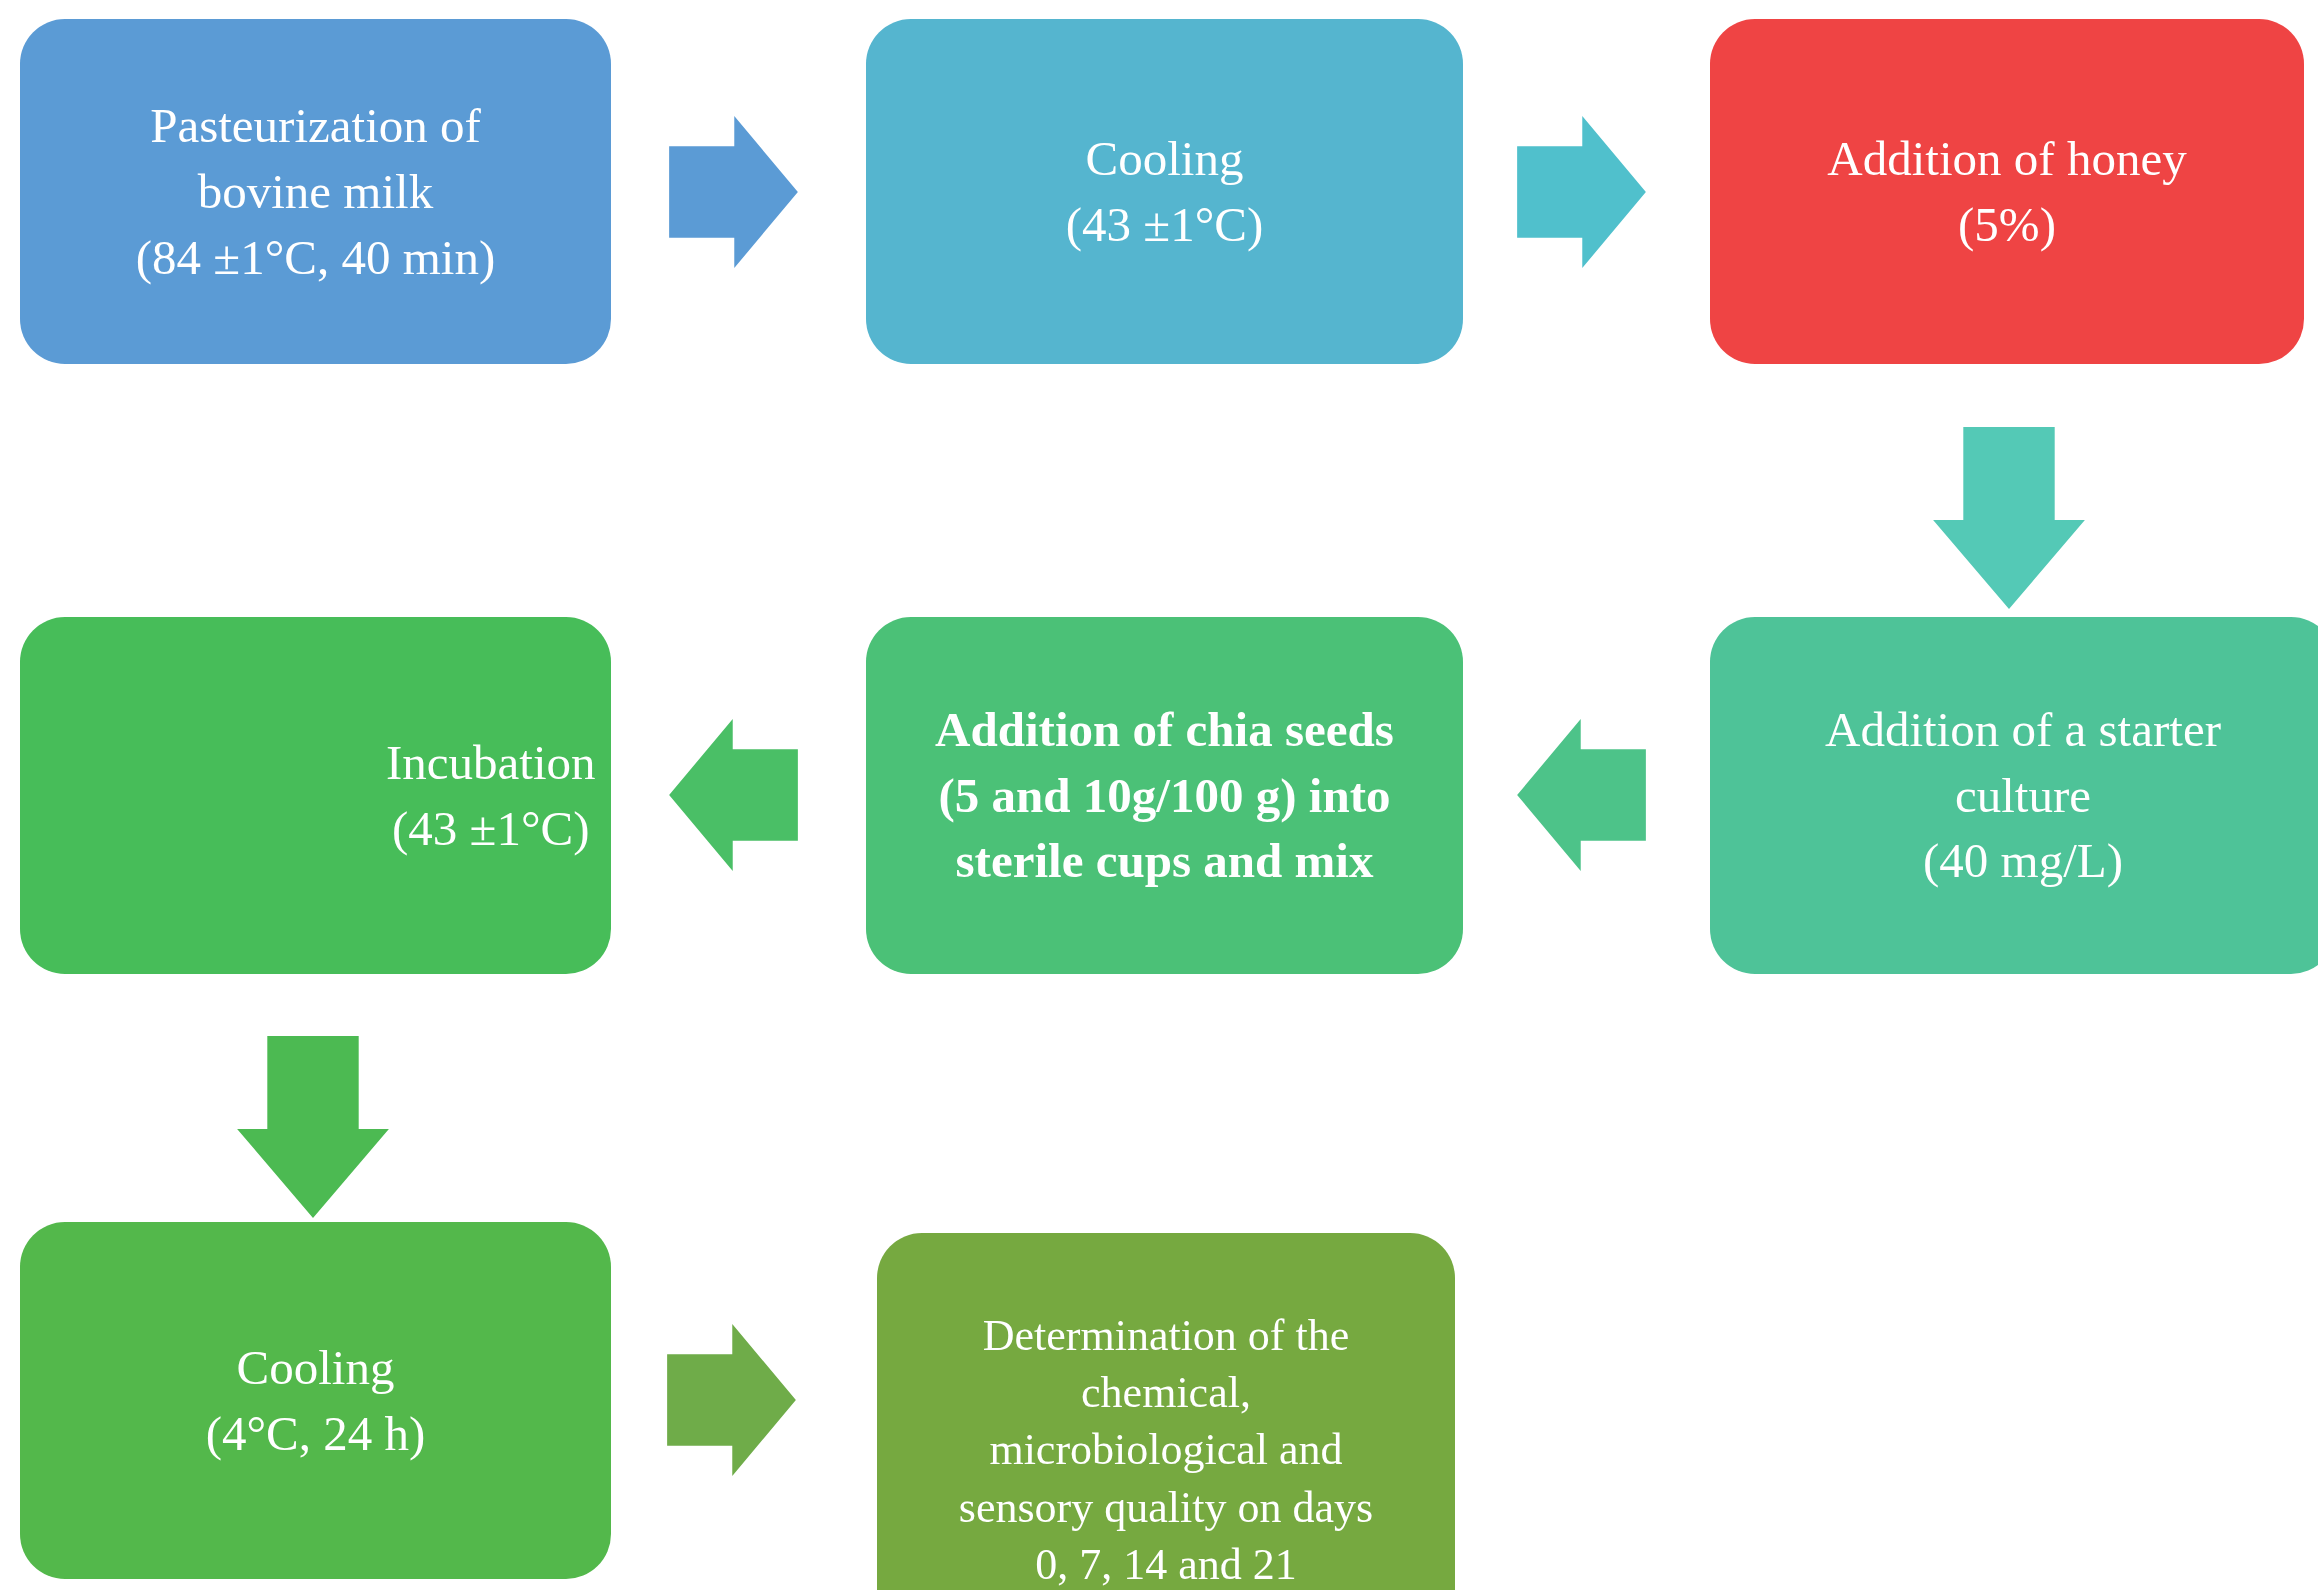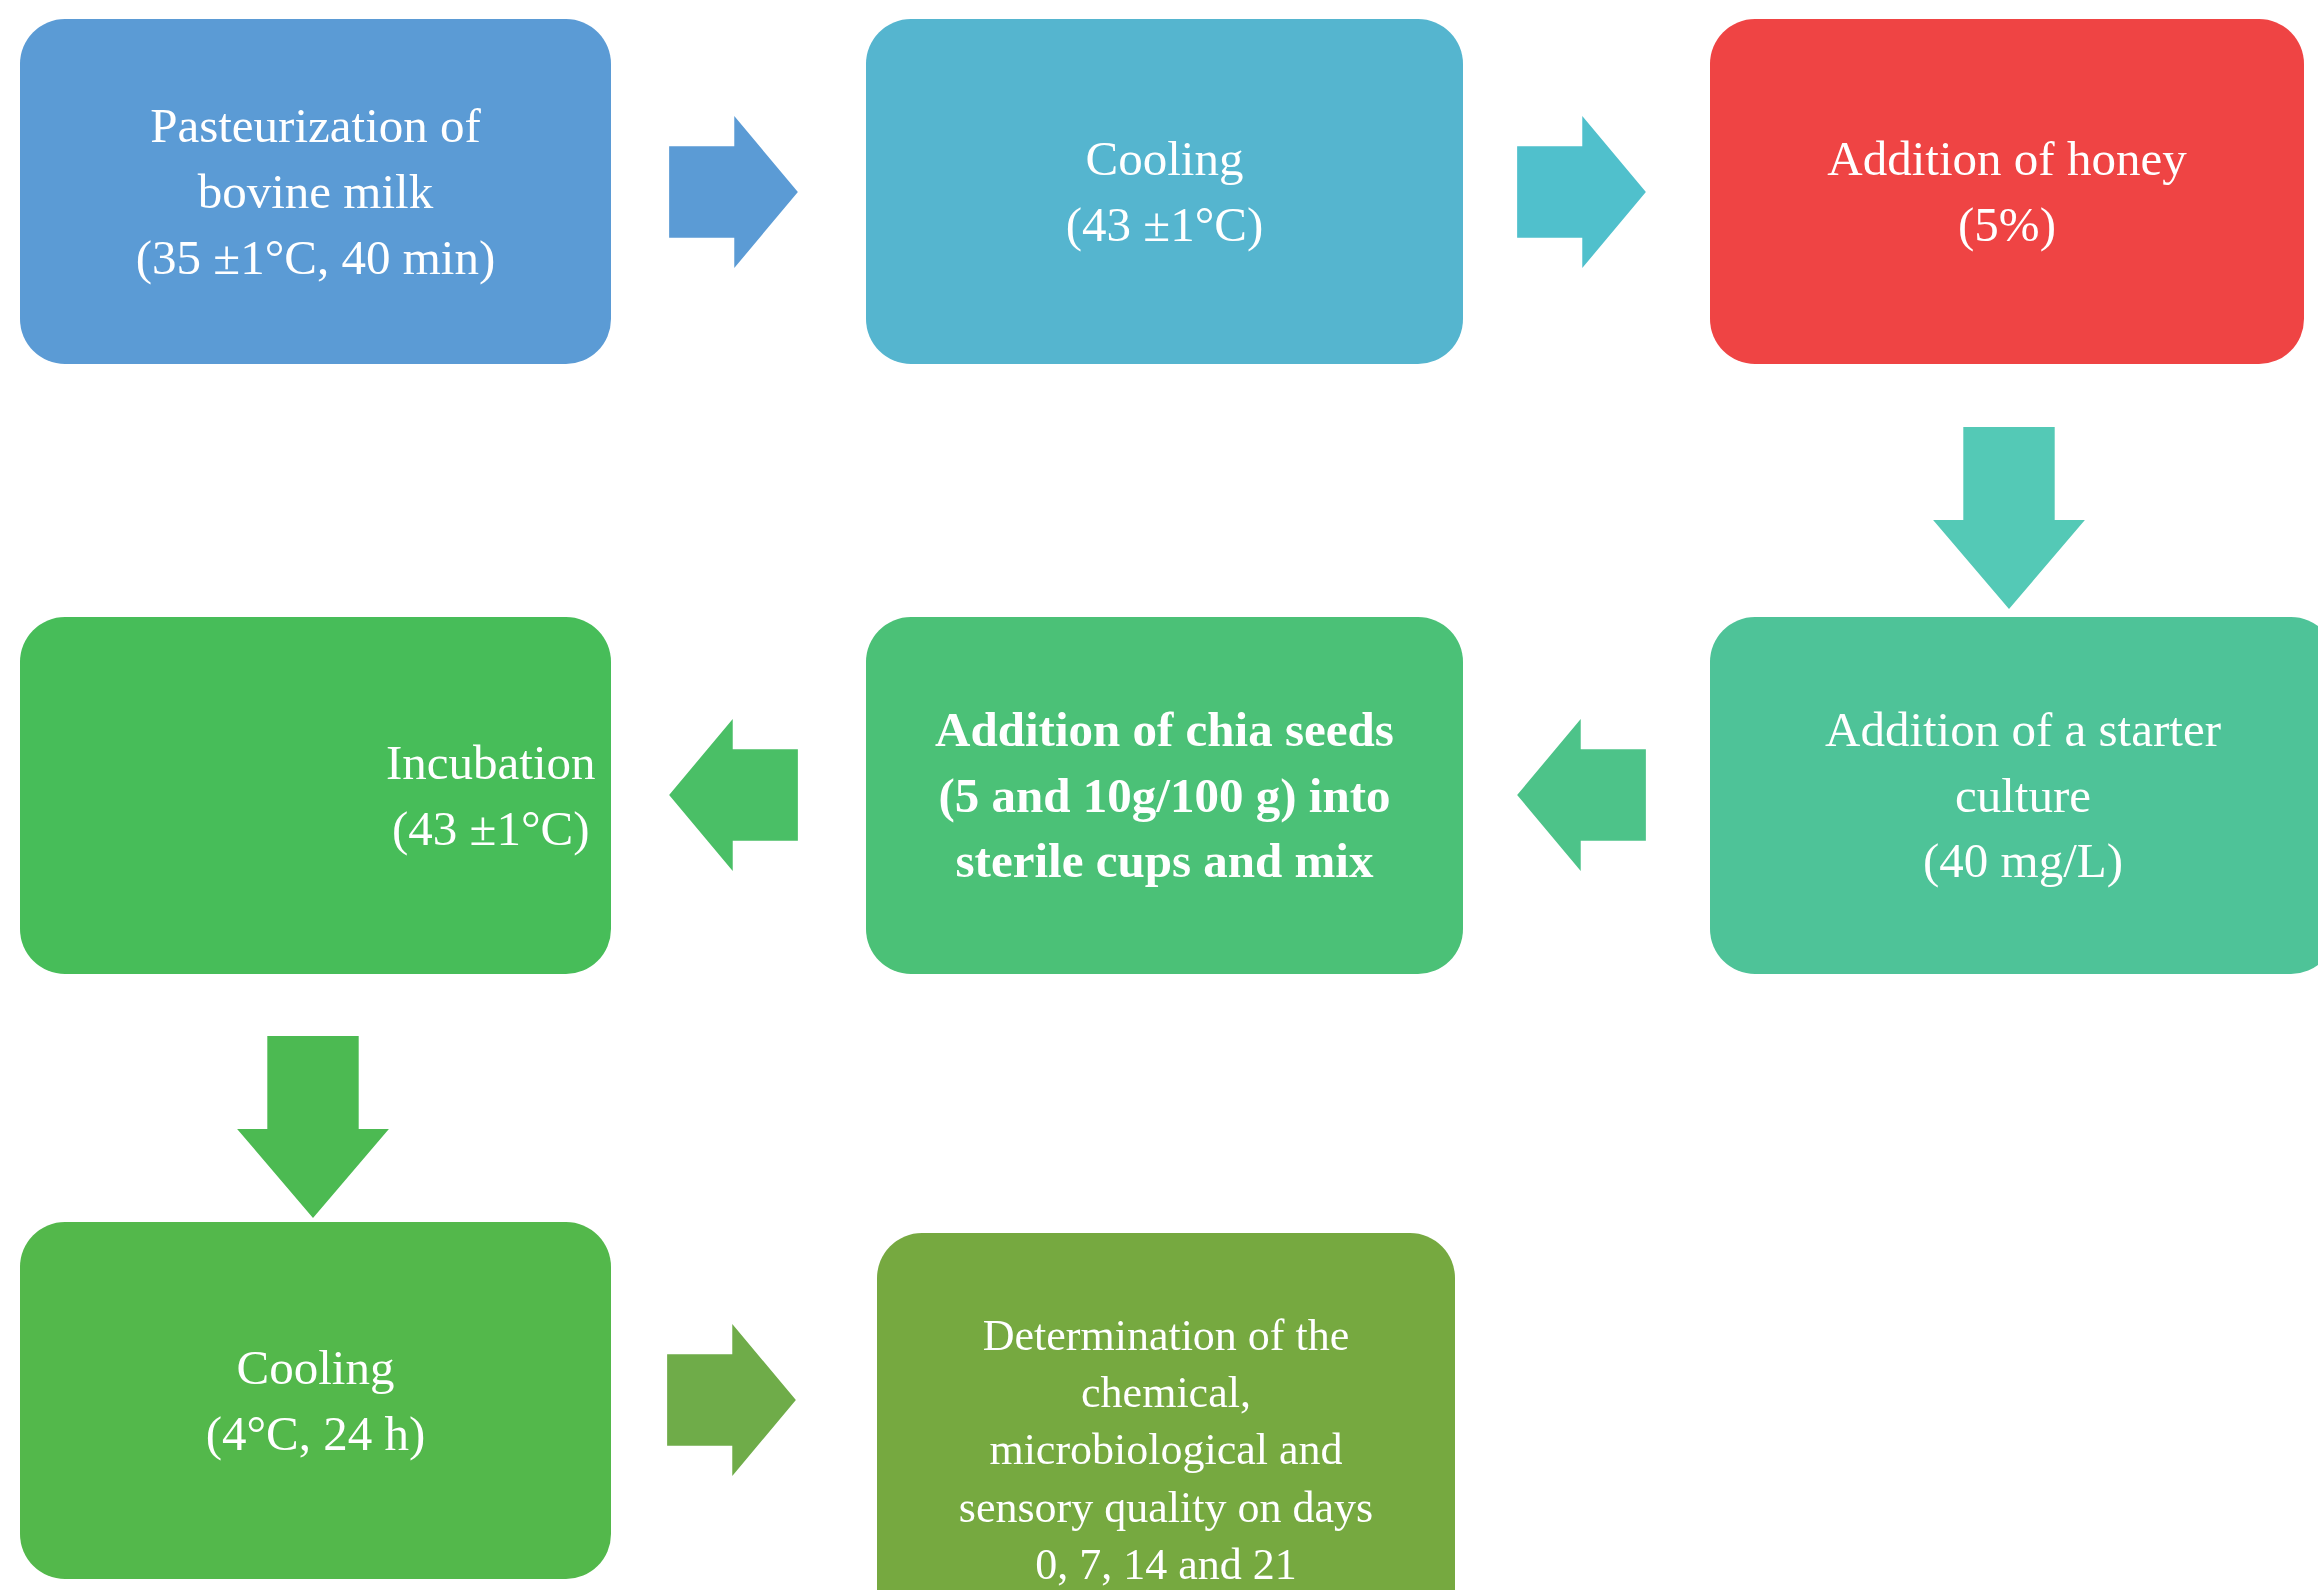--- a/index.html
+++ b/index.html
@@ -41,21 +41,21 @@
   }
 </style>
 </head>
 <body>
 
 <div id="canvas">
 
   <div class="box" style="left: 20px; top: 19.4px; width: 591px; height: 345px; background: rgb(91, 155, 213);">
     <span class="box-label">Pasteurization of
 bovine milk
-(35 ±1°C, 40 min)</span>
+(84 ±1°C, 40 min)</span>
   </div>
 
   <svg class="arrow" style="left:669px; top:116px;" width="129" height="152" viewBox="0 0 166 196">
     <polygon points="0,39 84,39 84,0 166,98 84,196 84,157 0,157" fill="#5B9BD5"></polygon>
   </svg>
 
   <div class="box" style="left: 866px; top: 19.4px; width: 597px; height: 345px; background: rgb(85, 181, 207);">
     <span class="box-label">Cooling
 (43 ±1°C)</span>
   </div>

